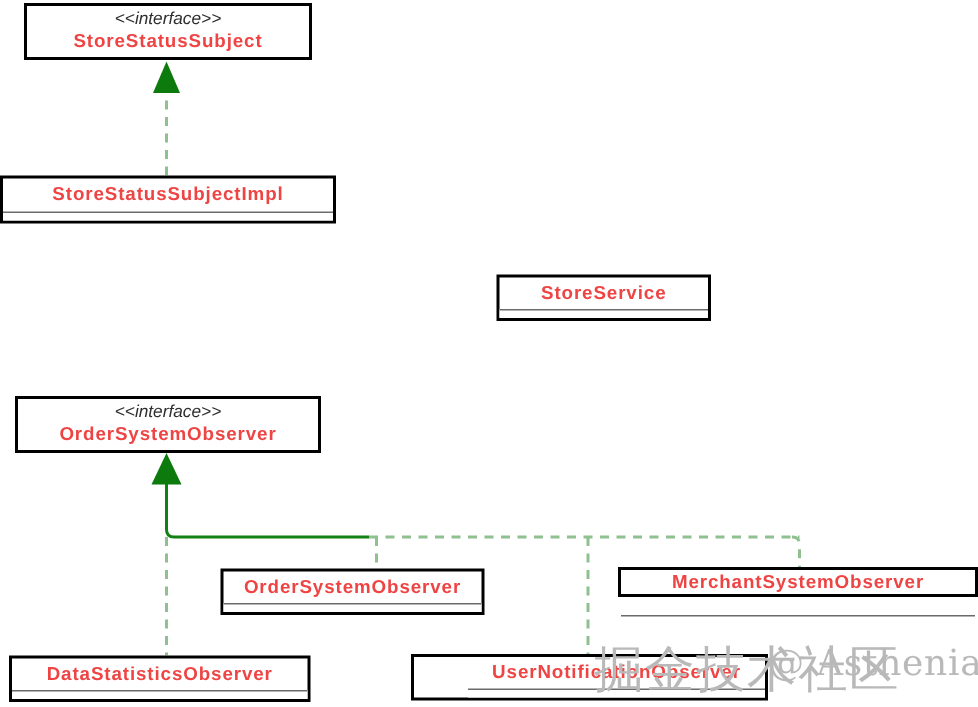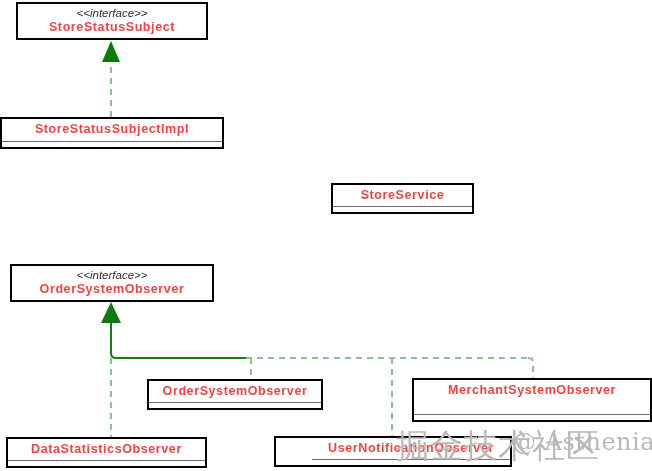--- a/index.html
+++ b/index.html
@@ -149,21 +149,21 @@
     </div>
   </div>
 
   <div class="uml-box" style="left:147px; top:379px; width:176px; height:31px;">
     <div class="uml-head">
       <div class="uml-name">OrderSystemObserver</div>
     </div>
     <div class="uml-compartment"></div>
   </div>
 
-  <div class="uml-box" style="left:412px; top:378px; width:240px; height:44px;gap:12px;">
+  <div class="uml-box" style="left:412px; top:378px; width:240px; height:20px;gap:12px;">
     <div class="uml-head">
       <div class="uml-name">MerchantSystemObserver</div>
     </div>
     <div class="uml-compartment"></div>
   </div>
 
   <div class="uml-box" style="left:6px; top:437px; width:201px; height:31px;">
     <div class="uml-head">
       <div class="uml-name">DataStatisticsObserver</div>
     </div>

